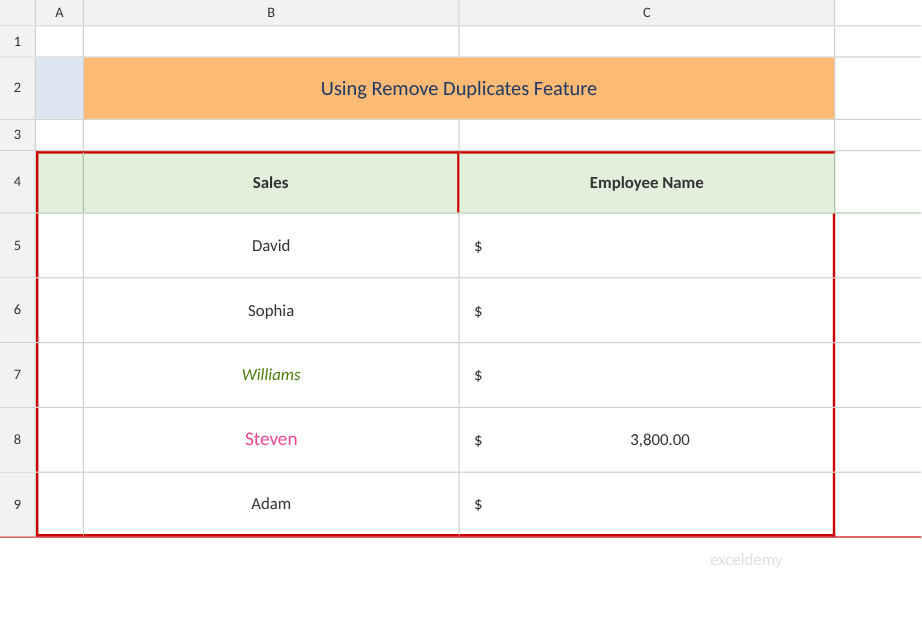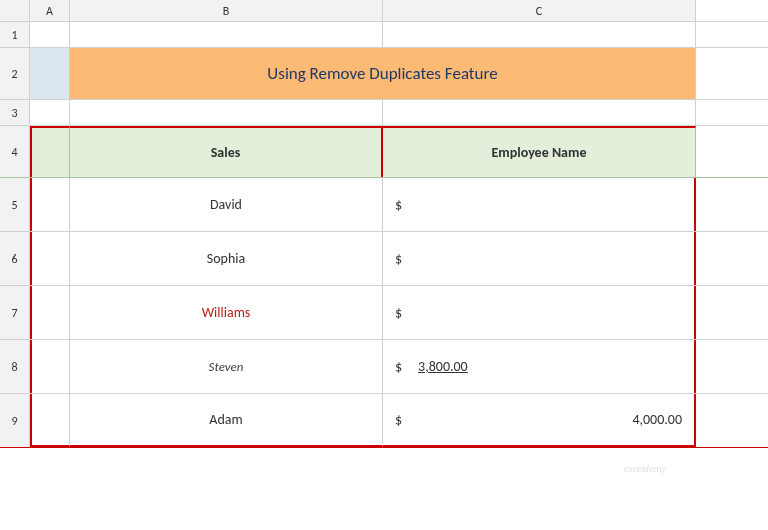--- a/index.html
+++ b/index.html
@@ -65,44 +65,43 @@
       <div data-name="row-num-6" style="width: 30px; min-width: 30px; background: rgb(242, 242, 242); border-right: 1px solid rgb(208, 208, 208); display: flex; align-items: center; justify-content: center; font-size: 12px; color: rgb(51, 51, 51); flex-shrink: 0;">6</div>
       <div style="width: 40px; min-width: 40px; border-right: 1px solid rgb(208, 208, 208); border-left: 2.5px solid rgb(204, 0, 0); flex-shrink: 0;"></div>
       <div data-name="cell-6b-name" style="width: 313px; min-width: 313px; border-right: 1px solid rgb(208, 208, 208); display: flex; align-items: center; justify-content: center; font-size: 14px; color: rgb(51, 51, 51); flex-shrink: 0;">Sophia</div>
       <div data-name="cell-6c-sales" style="width: 313px; min-width: 313px; display: flex; align-items: center; padding: 0px 12px; font-size: 14px; color: rgb(51, 51, 51); border-right: 2.5px solid rgb(204, 0, 0); flex-shrink: 0;">
         <span data-name="dollar-6" style="margin-right: 16px;">$</span>
       </div>
     </div>
     <div data-name="row-7" style="display: flex; flex-direction: row; height: 54px; border-bottom: 1px solid rgb(208, 208, 208);">
       <div data-name="row-num-7" style="width: 30px; min-width: 30px; background: rgb(242, 242, 242); border-right: 1px solid rgb(208, 208, 208); display: flex; align-items: center; justify-content: center; font-size: 12px; color: rgb(51, 51, 51); flex-shrink: 0;">7</div>
       <div style="width: 40px; min-width: 40px; border-right: 1px solid rgb(208, 208, 208); border-left: 2.5px solid rgb(204, 0, 0); flex-shrink: 0;"></div>
-      <div data-name="cell-7b-name" style="width: 313px; min-width: 313px; border-right: 1px solid rgb(208, 208, 208); display: flex; align-items: center; justify-content: center; font-size: 14px; color: #b91c1c; flex-shrink: 0;">Williams</div>
+      <div data-name="cell-7b-name" style="width: 313px; min-width: 313px; border-right: 1px solid rgb(208, 208, 208); display: flex; align-items: center; justify-content: center; font-size: 14px; color: #4d7c0f; flex-shrink: 0; font-style: italic;">Williams</div>
       <div data-name="cell-7c-sales" style="width: 313px; min-width: 313px; display: flex; align-items: center; padding: 0px 12px; font-size: 14px; color: rgb(51, 51, 51); border-right: 2.5px solid rgb(204, 0, 0); flex-shrink: 0;">
         <span data-name="dollar-7" style="margin-right: 16px;">$</span>
       </div>
     </div>
     <div data-name="row-8" style="display: flex; flex-direction: row; height: 54px; border-bottom: 1px solid rgb(208, 208, 208);">
       <div data-name="row-num-8" style="width: 30px; min-width: 30px; background: rgb(242, 242, 242); border-right: 1px solid rgb(208, 208, 208); display: flex; align-items: center; justify-content: center; font-size: 12px; color: rgb(51, 51, 51); flex-shrink: 0;">8</div>
       <div style="width: 40px; min-width: 40px; border-right: 1px solid rgb(208, 208, 208); border-left: 2.5px solid rgb(204, 0, 0); flex-shrink: 0;"></div>
-      <div data-name="cell-8b-name" style="width: 313px; min-width: 313px; border-right: 1px solid rgb(208, 208, 208); display: flex; align-items: center; justify-content: center; font-size: 13px; color: #404040; flex-shrink: 0; font-style: italic;">Steven</div>
+      <div data-name="cell-8b-name" style="width: 313px; min-width: 313px; border-right: 1px solid rgb(208, 208, 208); display: flex; align-items: center; justify-content: center; font-size: 16px; color: #ec4899; flex-shrink: 0;">Steven</div>
       <div data-name="cell-8c-sales" style="width: 313px; min-width: 313px; display: flex; align-items: center; padding: 0px 12px; font-size: 14px; color: rgb(51, 51, 51); border-right: 2.5px solid rgb(204, 0, 0); flex-shrink: 0;">
         <span data-name="dollar-8" style="margin-right: 16px;">$</span>
-        <span data-name="amount-8" style="flex: 1 1 0%; text-align: left; text-decoration: underline;">3,800.00</span>
+        <span data-name="amount-8" style="flex: 1 1 0%; text-align: center;">3,800.00</span>
       </div>
     </div>
     <div data-name="row-9" style="display: flex; flex-direction: row; height: 54px; border-bottom: 1px solid rgb(204, 0, 0);">
       <div data-name="row-num-9" style="width: 30px; min-width: 30px; background: rgb(242, 242, 242); border-right: 1px solid rgb(208, 208, 208); display: flex; align-items: center; justify-content: center; font-size: 12px; color: rgb(51, 51, 51); flex-shrink: 0;">9</div>
       <div style="width: 40px; min-width: 40px; border-right: 1px solid rgb(208, 208, 208); border-left: 2.5px solid rgb(204, 0, 0); flex-shrink: 0; border-bottom: 2.5px solid rgb(204, 0, 0);"></div>
       <div data-name="cell-9b-name" style="width: 313px; min-width: 313px; border-right: 1px solid rgb(208, 208, 208); display: flex; align-items: center; justify-content: center; font-size: 14px; color: rgb(51, 51, 51); flex-shrink: 0; border-bottom: 2.5px solid rgb(204, 0, 0);">Adam</div>
       <div data-name="cell-9c-sales" style="width: 313px; min-width: 313px; display: flex; align-items: center; padding: 0px 12px; font-size: 14px; color: rgb(51, 51, 51); border-right: 2.5px solid rgb(204, 0, 0); flex-shrink: 0; border-bottom: 2.5px solid rgb(204, 0, 0);">
         <span data-name="dollar-9" style="margin-right: 16px;">$</span>
-        <span data-name="amount-9" style="flex: 1 1 0%; text-align: right;">4,000.00</span>
       </div>
     </div>
-    <div data-name="watermark" style="position: absolute; bottom: 55px; right: 102px; opacity: 0.18; font-size: 10px; color: rgb(85, 85, 85); pointer-events: none; font-style: italic;">exceldemy</div>
+    <div data-name="watermark" style="position: absolute; bottom: 55px; right: 116px; opacity: 0.18; font-size: 14px; color: rgb(85, 85, 85); pointer-events: none; ">exceldemy</div>
   </div>
 
 <style>
   
   .outer-wrapper {
     position: relative;
   }
   [data-name^="row-num-"][data-name!="row-num-1"][data-name!="row-num-2"][data-name!="row-num-3"][data-name!="row-num-4"] {
     position: absolute;
     left: -40px;

